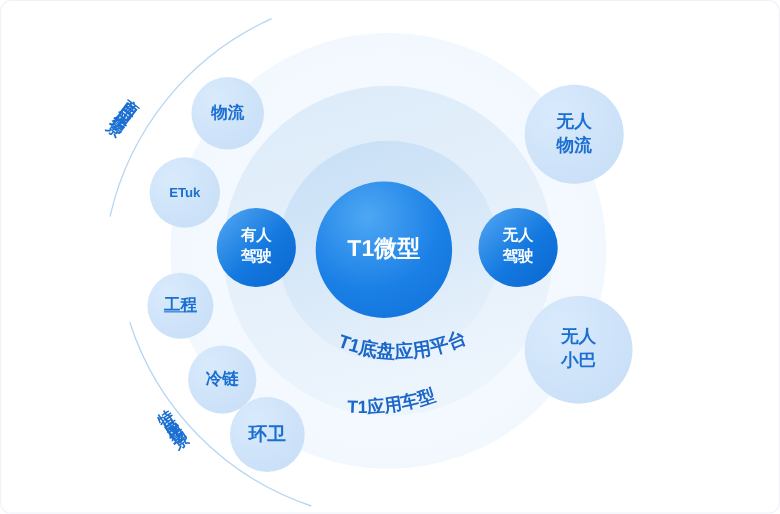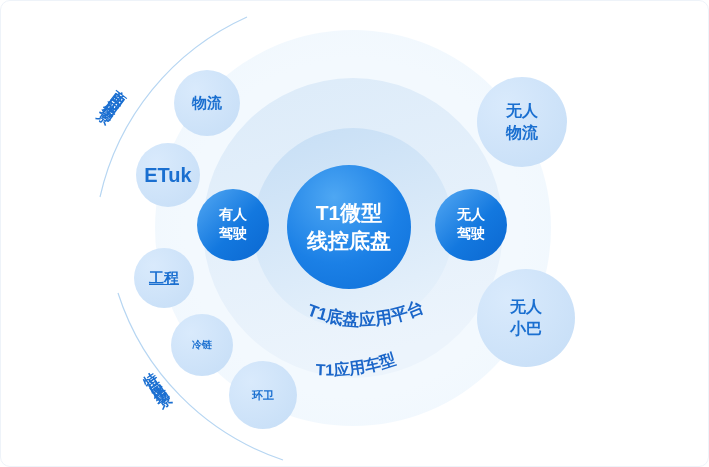--- a/index.html
+++ b/index.html
@@ -15,24 +15,24 @@
   .halo3{left:154px;top:29px;width:396px;height:396px;
     background:radial-gradient(circle,#f3f9fe 60%,#eef6fd 100%);}
   .halo2{left:202px;top:77px;width:300px;height:300px;
     background:linear-gradient(165deg,#dcebf9 0%,#ecf4fc 85%);}
   .halo1{left:252px;top:127px;width:200px;height:200px;
     background:linear-gradient(160deg,#c6def5 0%,#e6f1fb 90%);}
   
   .light{background:radial-gradient(circle at 32% 30%,#d9eafc 0%,#cbe1f8 70%,#c5ddf6 100%);
     color:#1a6fd0;font-weight:600;}
   .sat-logistics{left:173px;top:69px;width:66px;height:66px;font-size:15px;}
-  .sat-etuk{left:135px;top:142px;width:64px;height:64px;font-size:20px;}
+  .sat-etuk{left:135px;top:142px;width:64px;height:64px;font-size:12px;}
   .sat-engineering{left:133px;top:247px;width:60px;height:60px;font-size:15px;text-decoration:underline;}
-  .sat-coldchain{left:170px;top:313px;width:62px;height:62px;font-size:10px;}
-  .sat-sanitation{left:228px;top:360px;width:68px;height:68px;font-size:11px;}
+  .sat-coldchain{left:170px;top:313px;width:62px;height:62px;font-size:15px;}
+  .sat-sanitation{left:208px;top:360px;width:68px;height:68px;font-size:17px;}
   .sat-unmanned-logistics{left:476px;top:76px;width:90px;height:90px;font-size:16px;}
   .sat-unmanned-minibus{left:476px;top:268px;width:98px;height:98px;font-size:16px;}
   
   .dark{color:#ffffff;font-weight:bold;}
   .mode{width:72px;height:72px;font-size:14px;
     background:linear-gradient(135deg,#55a9f3 0%,#1378df 55%,#0b67d0 100%);font-family:Liberation Mono, monospace;}
   .mode-manned{left:196px;top:188px;}
   .mode-unmanned{left:434px;top:188px;}
   .center-circle{left:286px;top:164px;width:124px;height:124px;font-size:21px;
     background:radial-gradient(circle at 38% 26%,#4ea7f3 0%,#1b80e6 55%,#0e6fd8 100%);}
@@ -101,16 +101,15 @@
     <span>有人</span>
     <span>驾驶</span>
   </div>
   <div class="circle dark mode mode-unmanned">
     <span>无人</span>
     <span>驾驶</span>
   </div>
 
   <div class="circle dark center-circle">
     <span>T1微型</span>
-    <span>线控底盘</span>
   </div>
 
 </div>
 
 </body></html>

